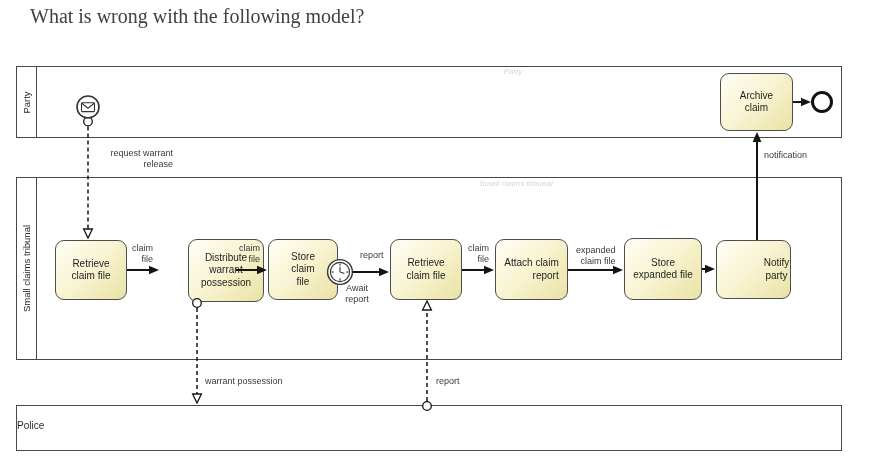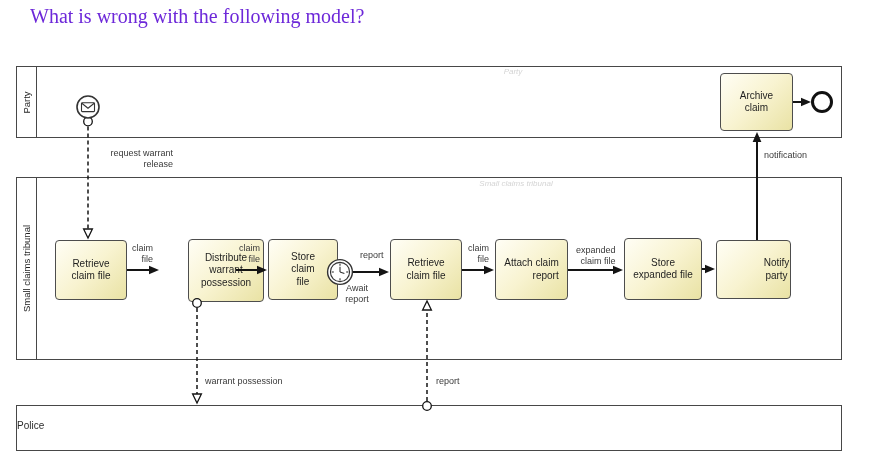--- a/index.html
+++ b/index.html
@@ -2,38 +2,38 @@
 <html><head>
 <meta charset="utf-8">
 <style>
   html,body{margin:0;padding:0;background:#fff;}
   #stage{
     position:relative;width:870px;height:465px;background:#fff;overflow:hidden;
     font-family:"Liberation Sans",sans-serif;color:#222;
   }
   .title{
     position:absolute;left:30px;top:5px;
-    font-family:"Liberation Serif",serif;font-size:20px;color:#6d28d9;
+    font-family:"Liberation Serif",serif;font-size:20px;color:#404040;
   }
   .pool{
     position:absolute;border:1.5px solid #474747;background:#fff;box-sizing:border-box;
   }
   .pool-band{
     position:absolute;left:0;top:0;bottom:0;width:19px;border-right:1.2px solid #474747;
     display:flex;align-items:center;justify-content:center;
   }
   .vlabel{
     font-size:9.5px;color:#1f1f1f;white-space:nowrap;transform:rotate(-90deg);
   }
   .watermark{
     position:absolute;font-size:8px;font-style:italic;color:#d4d4d4;transform:translateX(-50%);
     white-space:nowrap;
   }
   .task{
-    position:absolute;box-sizing:border-box;border:1.4px solid #4d4d4d;border-radius:4px;
+    position:absolute;box-sizing:border-box;border:1.4px solid #4d4d4d;border-radius:9px;
     background:linear-gradient(135deg,#fffef5 0%,#f8f3d0 50%,#e9e2a4 100%);
     display:flex;align-items:center;justify-content:center;text-align:center;
     font-size:10px;line-height:1.25;color:#1f1f1f;white-space:pre-line;padding:2px;
   }
   .flow-label{
     position:absolute;font-size:9px;line-height:1.18;color:#3a3a3a;white-space:pre-line;text-align:right;
   }
   .center-label{
     position:absolute;left:0;right:0;font-size:10px;color:#2c2c2c;
   }

